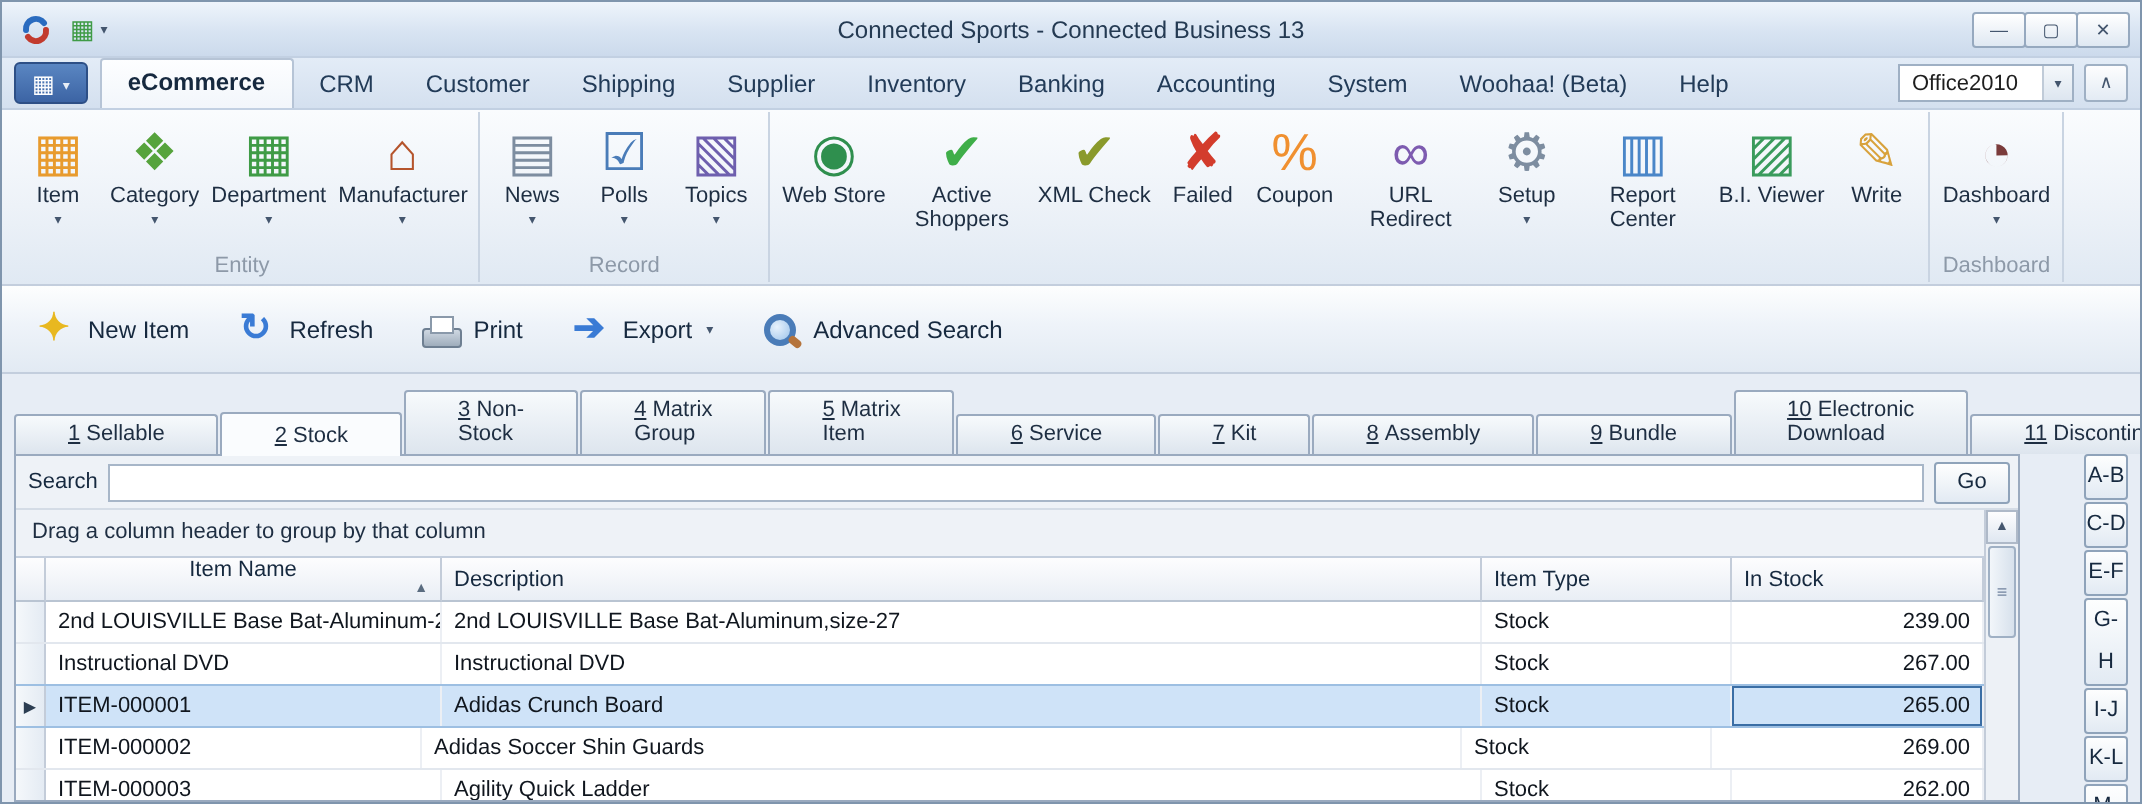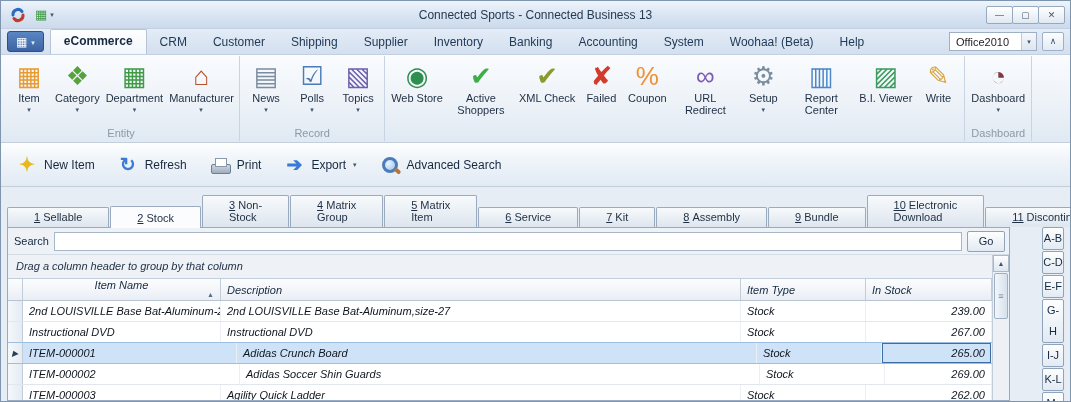--- a/index.html
+++ b/index.html
@@ -80,21 +80,21 @@
   .panel { flex:1; border:1px solid #9aaabf; background:#eef2f7; display:flex; flex-direction:column; min-width:0; }
   .search-row { flex:0 0 27px; display:flex; align-items:center; gap:5px; padding:0 4px; border-bottom:1px solid #d4dce6; }
   .search-row label { color:#16293f; padding-left:2px; }
   .search-input { flex:1; height:19px; border:1px solid #a7b6c8; background:#fff;
                   font:11px "Liberation Sans", sans-serif; padding:0 4px; }
   .btn { height:21px; border:1px solid #8fa3ba; border-radius:2px; background:linear-gradient(#fefefe,#e2eaf3);
          font:11px "Liberation Sans", sans-serif; color:#16293f; padding:0 10px; }
   .go-btn { min-width:38px; }
   .viewall-btn { min-width:88px; }
 
-  .grid-wrap { flex:1; display:flex; min-height:0;font-style:italic; }
+  .grid-wrap { flex:1; display:flex; min-height:0; }
   .grid { flex:1; display:flex; flex-direction:column; min-width:0; background:#fff; }
   .group-hint { flex:0 0 23px; line-height:23px; padding-left:8px; color:#1e2e42;
                 background:#eef2f7; border-bottom:1px solid #c3cedd; }
   .ghead { display:flex; flex:0 0 22px; }
   .gh { background:linear-gradient(#fdfdfe,#e9eef5); border-right:1px solid #c3ccd9; border-bottom:1px solid #b9c4d2;
         display:flex; align-items:center; padding:0 6px; color:#16293f; overflow:hidden; white-space:nowrap; }
   .gh.ind { flex:0 0 15px; padding:0; }
   .gh .sort { margin-left:auto; font-size:7px; color:#5a6c80; padding-left:4px; }
   .grows { flex:1; overflow:hidden; background:#fff; }
   .grow { display:flex; height:21px; border-bottom:1px solid #e2e7ee; background:#fff; }
@@ -344,28 +344,28 @@
                 </div>
                 <div class="grow">
                   <div class="gc ind"></div>
                   <div class="gc" style="width: 198px;">Instructional DVD</div>
                   <div class="gc" style="width: 520px;">Instructional DVD</div>
                   <div class="gc" style="width: 125px;">Stock</div>
                   <div class="gc right" style="flex: 1 1 0%;">267.00</div>
                 </div>
                 <div class="grow sel">
                   <div class="gc ind">▶</div>
-                  <div class="gc" style="width: 214px;">ITEM-000001</div>
+                  <div class="gc" style="width: 198px;">ITEM-000001</div>
                   <div class="gc" style="width: 520px;">Adidas Crunch Board</div>
                   <div class="gc" style="width: 125px;">Stock</div>
                   <div class="gc right focuscell" style="flex: 1 1 0%;">265.00</div>
                 </div>
                 <div class="grow">
                   <div class="gc ind"></div>
-                  <div class="gc" style="width: 217px;">ITEM-000002</div>
+                  <div class="gc" style="width: 188px;">ITEM-000002</div>
                   <div class="gc" style="width: 520px;">Adidas Soccer Shin Guards</div>
                   <div class="gc" style="width: 125px;">Stock</div>
                   <div class="gc right" style="flex: 1 1 0%;">269.00</div>
                 </div>
                 <div class="grow">
                   <div class="gc ind"></div>
                   <div class="gc" style="width: 198px;">ITEM-000003</div>
                   <div class="gc" style="width: 520px;">Agility Quick Ladder</div>
                   <div class="gc" style="width: 125px;">Stock</div>
                   <div class="gc right" style="flex: 1 1 0%;">262.00</div>

